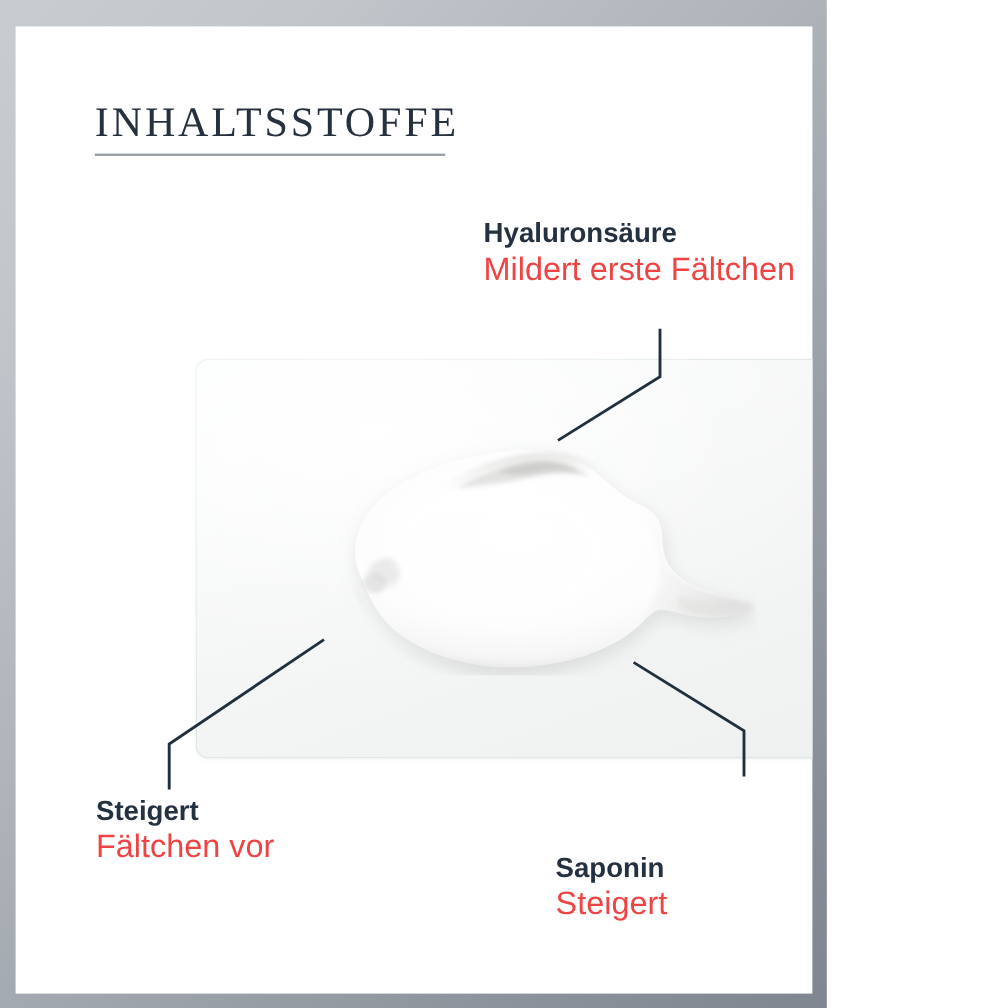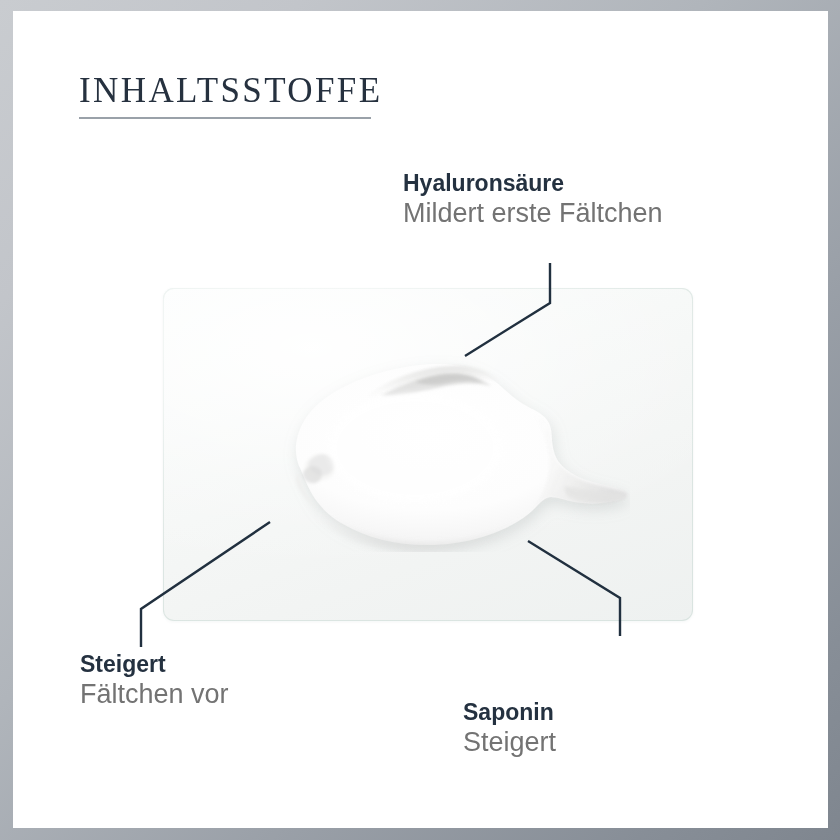--- a/index.html
+++ b/index.html
@@ -11,31 +11,31 @@
   body {
     width: 840px;
     height: 840px;
     overflow: hidden;
     font-family: "Liberation Sans", sans-serif;
   }
 
   
   .frame {
     position: relative;
-    width: 840px;
+    width: 689px;
     height: 840px;
     box-sizing: border-box;
     background: linear-gradient(135deg,
         #c9ccd0 0%,
         #c2c5ca 18%,
         #b0b5bb 42%,
         #9aa0a8 66%,
         #878e97 88%,
         #7f868f 100%);
-    padding: 11px 12px 12px 13px;
+    padding: 22px 12px 12px 13px;
   }
   .canvas {
     position: relative;
     width: 100%;
     height: 100%;
     background: #ffffff;
     overflow: hidden;
   }
 
   
@@ -121,21 +121,21 @@
   .callout .title {
     font-size: 23px;
     font-weight: bold;
     color: #243140;
     line-height: 1.18;
     white-space: nowrap;
   }
   .callout .desc {
     font-size: 27px;
     font-weight: 400;
-    color: #737373;
+    color: #ef4444;
     line-height: 1.22;
   }
   .callout .desc .ln { display: block; white-space: nowrap; }
 
   #callout-top      { left: 390px; top: 159px; }
   #callout-left     { left: 67px;  top: 640px; }
   #callout-right    { left: 450px; top: 640px; margin-top: 48px; }
 </style>
 </head>
 <body>

